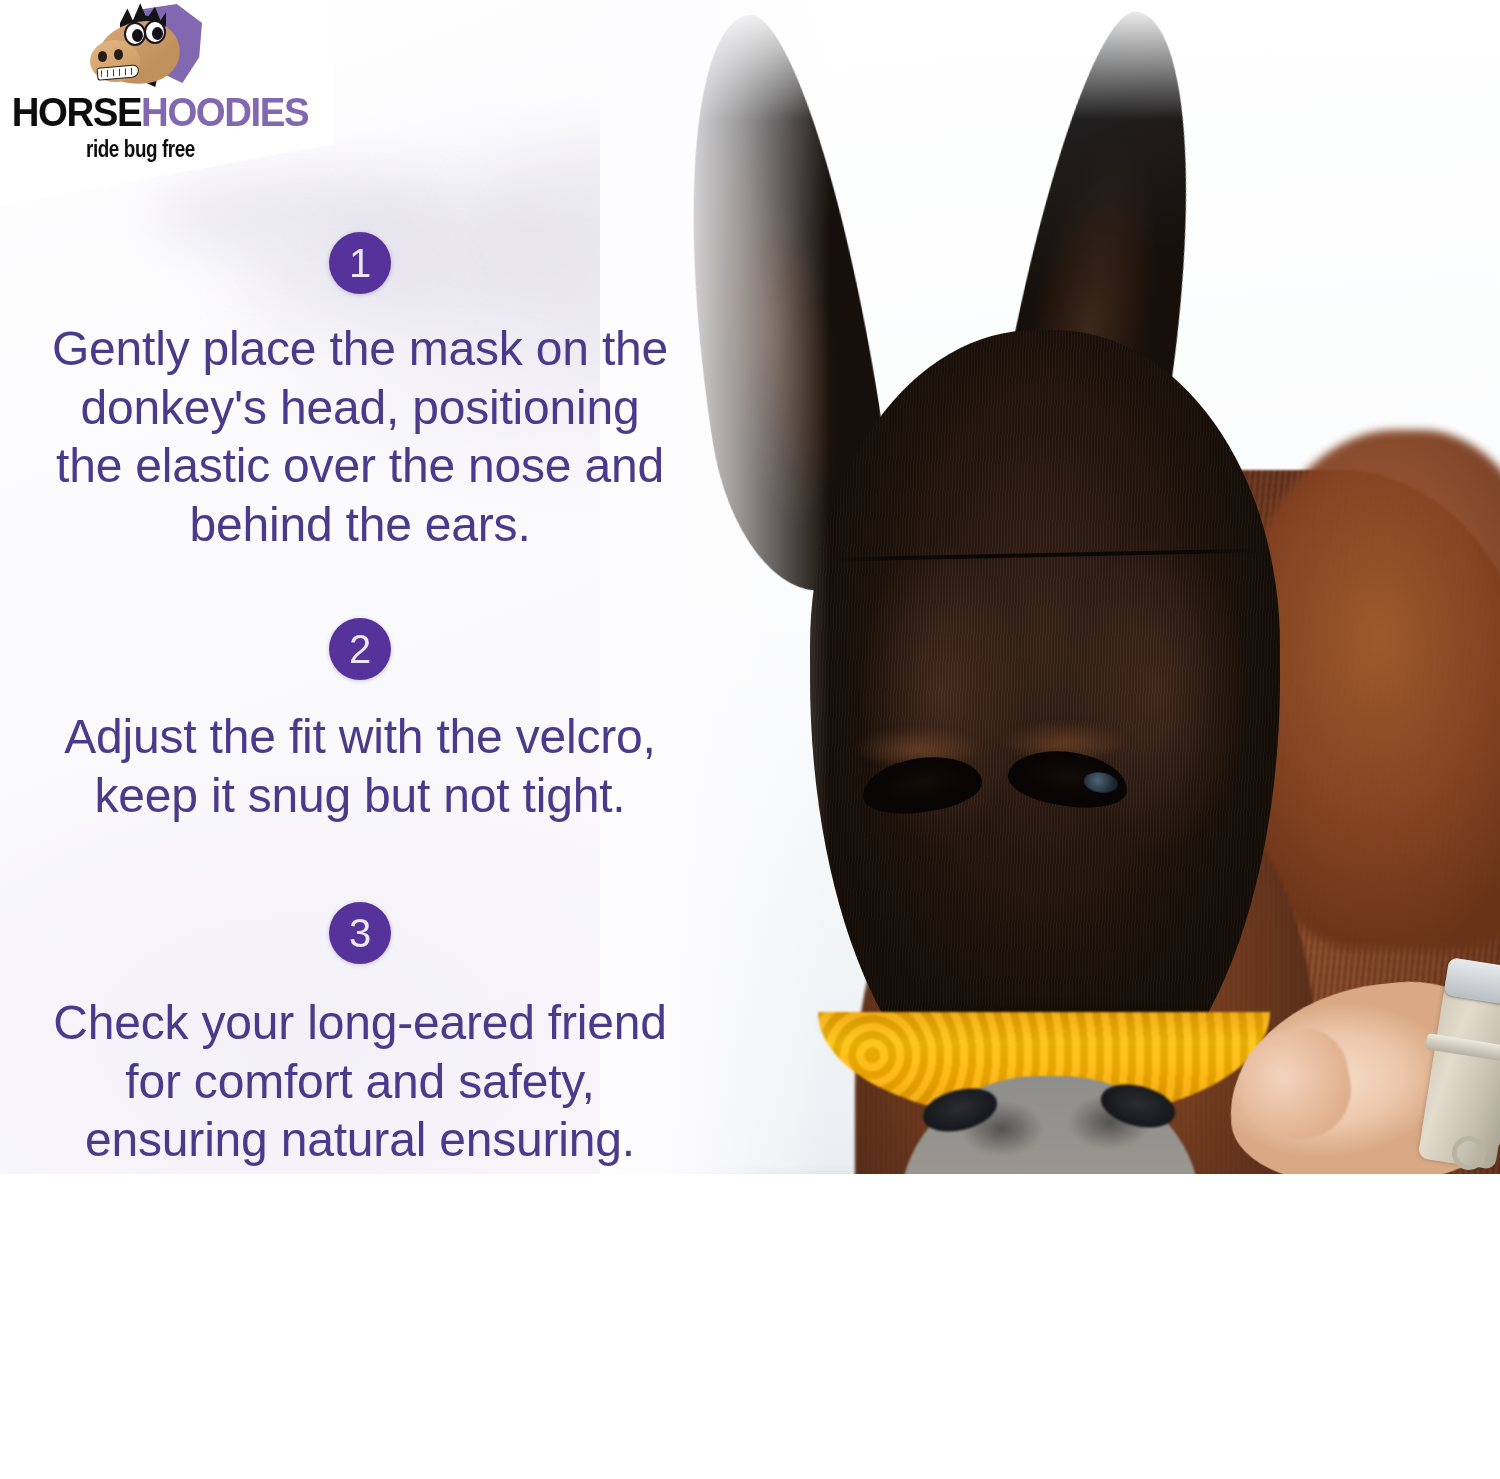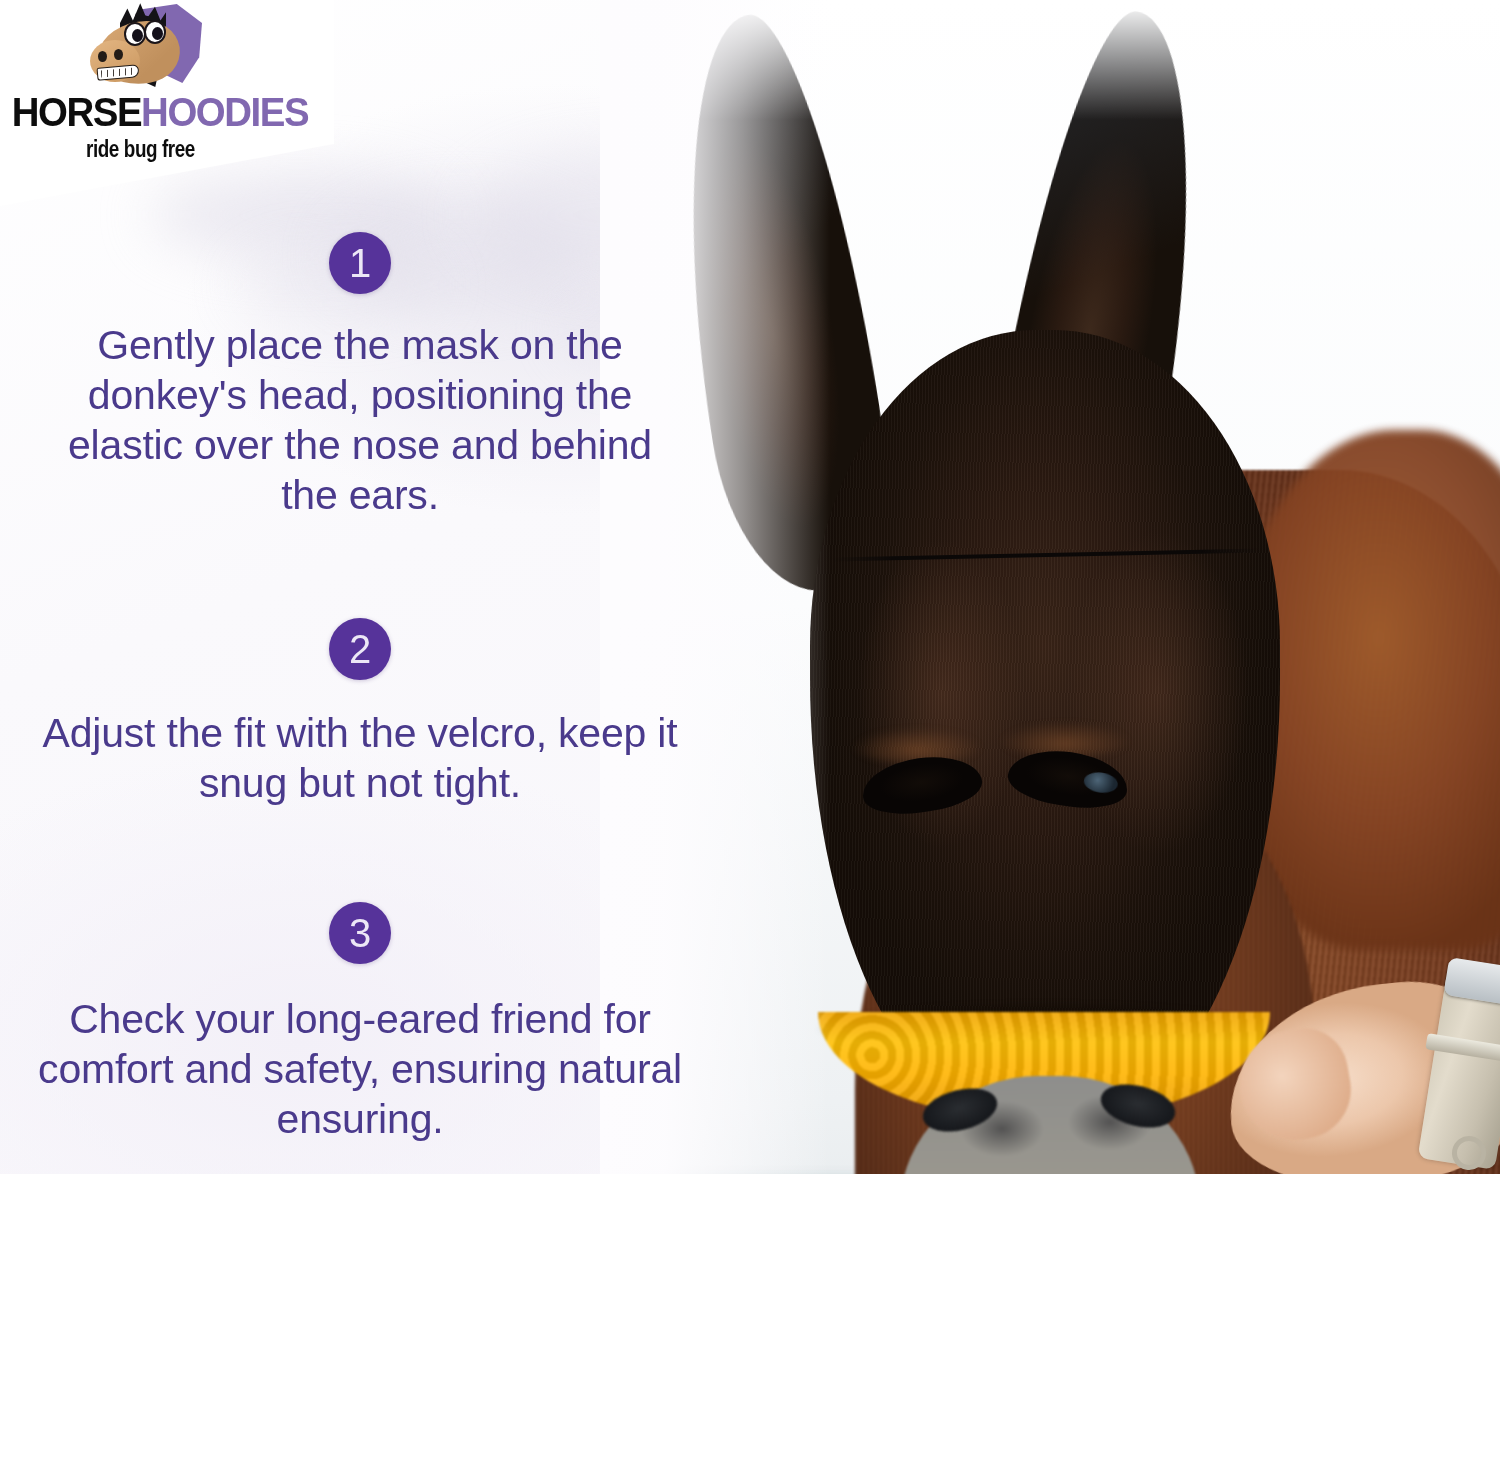--- a/index.html
+++ b/index.html
@@ -336,21 +336,21 @@
     font-size:40px; font-weight:400;
     display:flex; align-items:center; justify-content:center;
     line-height:1;
     box-shadow:0 1px 4px rgba(70,45,120,.25);
   }
   .s2 .badge{ margin-bottom:28px; }
   .s3 .badge{ margin-bottom:30px; }
 
   .step-text{
     color:#4a3a8c;
-    font-size:41px;
+    font-size:48px;
     line-height:1.22;
     font-weight:400;
     letter-spacing:-.2px;
     padding:0 48px;
   }
   .s2 .step-text, .s3 .step-text{ padding:0 34px; }
 </style>
 </head>
 <body>
 

